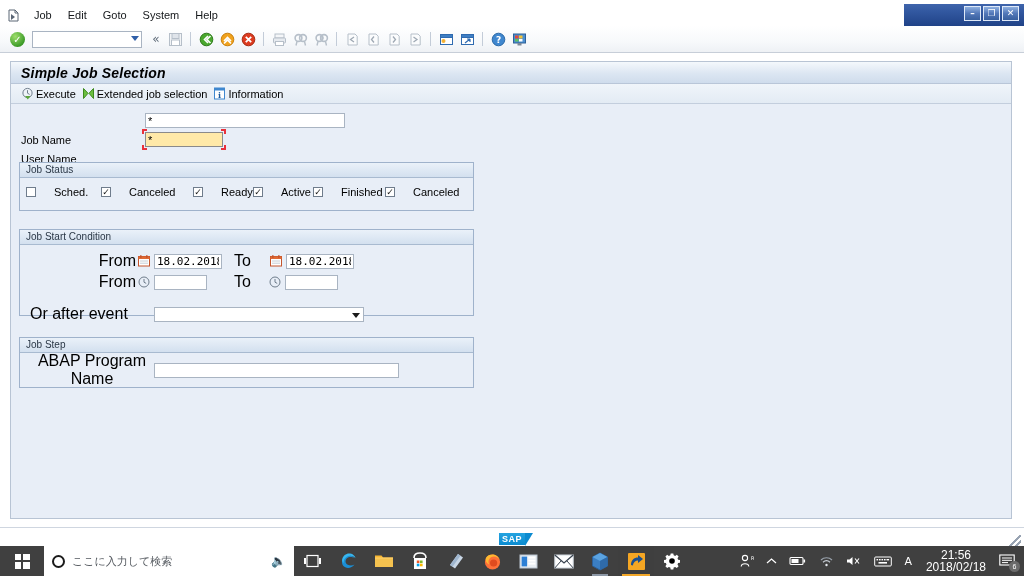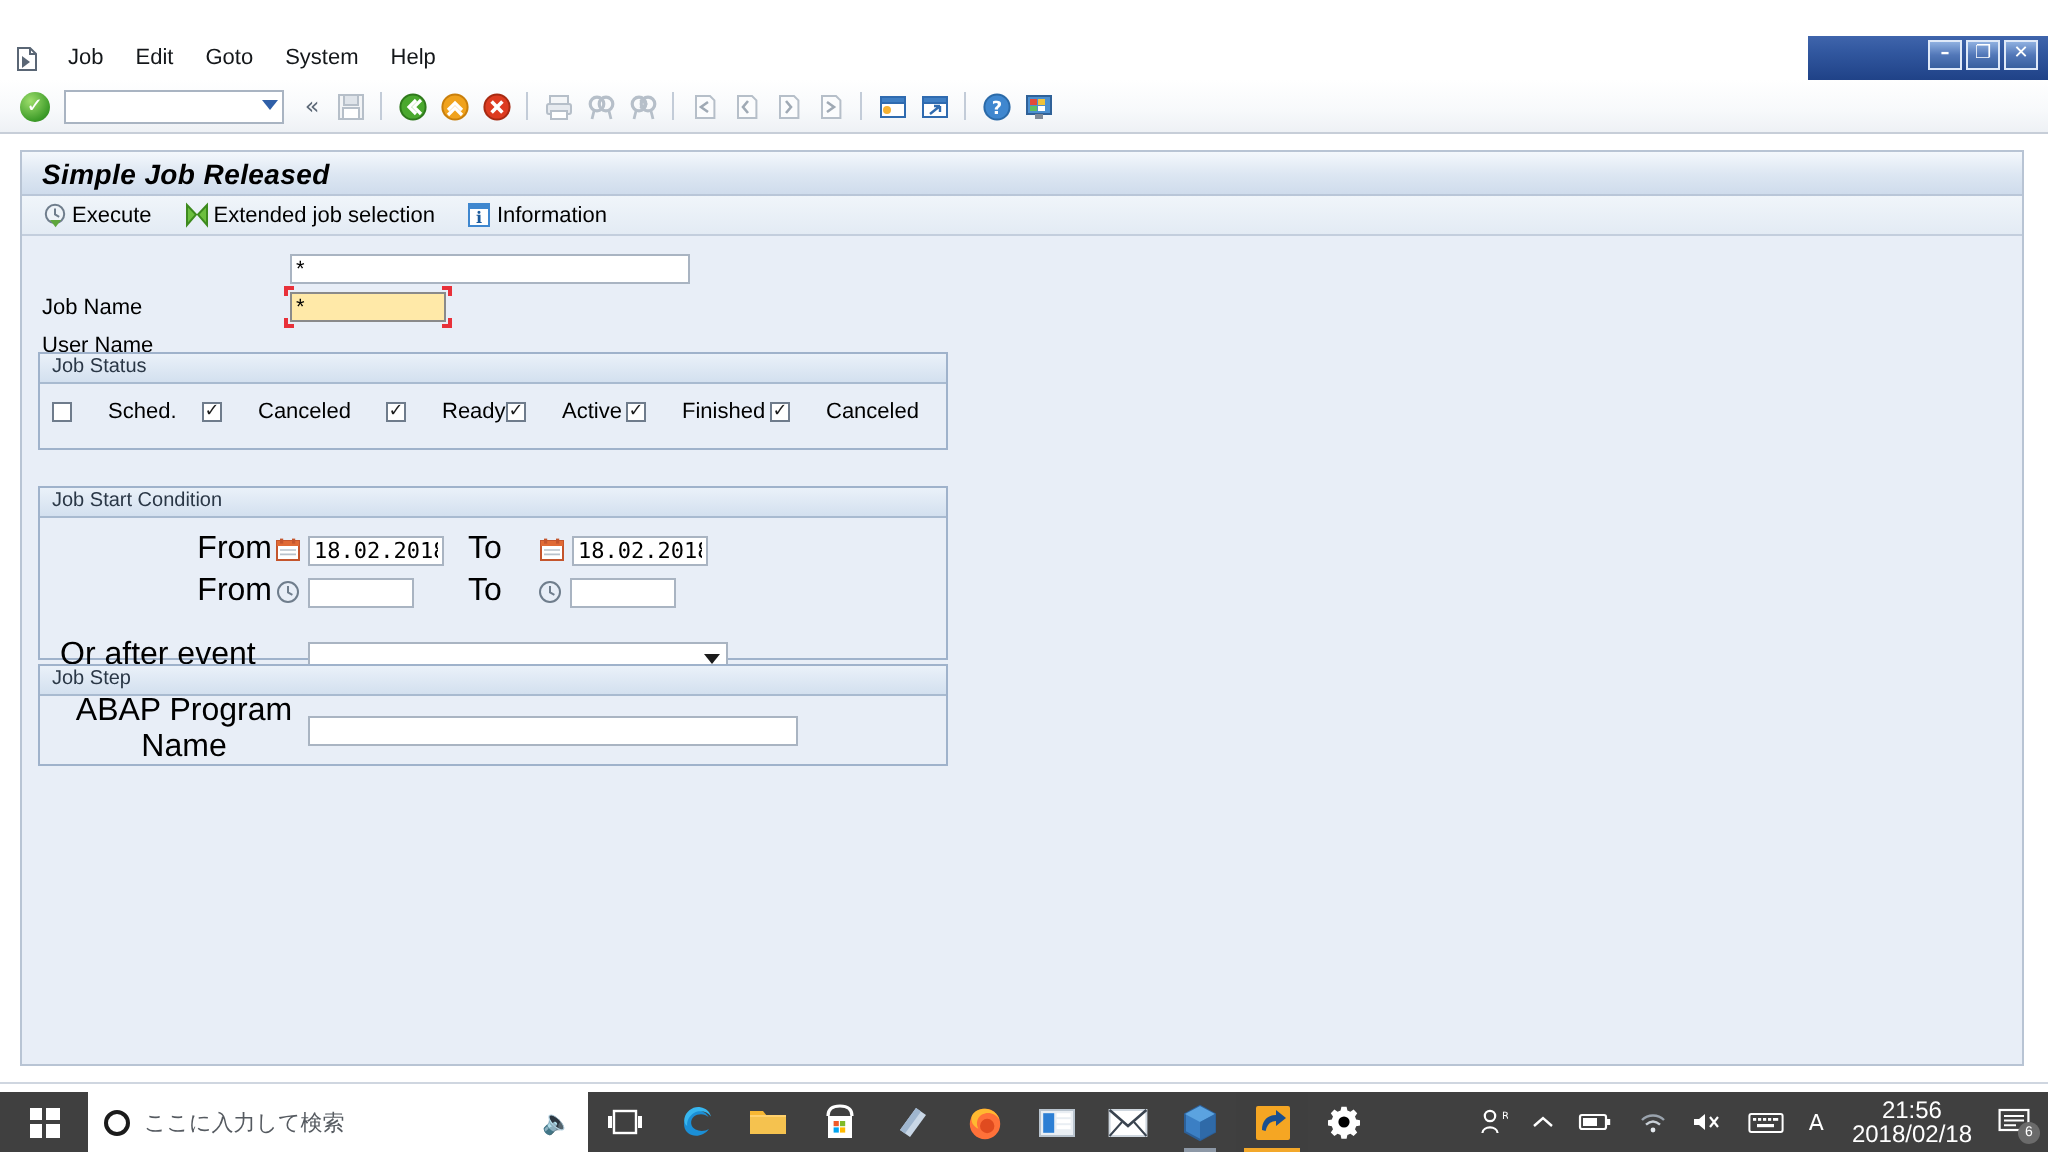--- a/index.html
+++ b/index.html
@@ -9,21 +9,21 @@
     overflow: hidden;
     font-family: "Liberation Sans", sans-serif;
     font-size: 11px;
     color: #000;
     background: #ffffff;
   }
   #app { position: relative; width: 1024px; height: 576px; }
 
   
   .sap-window {
-    position: absolute; left: 0; top: 18px; width: 1024px; height: 408px;
+    position: absolute; left: 0; top: 4px; width: 1024px; height: 408px;
     background: #ffffff;
   }
 
   
   .caption-strip {
     position: absolute; right: 0; top: 0; width: 120px; height: 22px;
     overflow: hidden;
   }
   .caption-bg {
     position: absolute; right: -10px; top: -6px; width: 140px; height: 30px;
@@ -118,21 +118,21 @@
   }
   .title-text {
     font-family: "Liberation Sans", sans-serif;
     font-style: italic; font-weight: bold; font-size: 14px; color: #000;
     letter-spacing: 0.2px;
   }
   .app-toolbar {
     height: 20px;
     background: linear-gradient(180deg,#f0f5fa 0%, #e3ebf4 100%);
     border-bottom: 1px solid #c3cedd;
-    display: flex; align-items: center; padding-left: 7px; gap: 10px; text-align: right;
+    display: flex; align-items: center; padding-left: 7px;  text-align: right;
   }
   .app-btn {
     display: flex; align-items: center; gap: 2px;
     font-size: 11px; padding: 1px 3px; cursor: default; white-space: nowrap;
   }
 
   .form-area { position: relative; padding: 8px 0 0 4px; }
 
   .field-row { display: flex; align-items: center; height: 17px; margin-bottom: 2px; }
   .field-label {
@@ -457,21 +457,21 @@
           <rect x="7" y="7" width="3.5" height="2.5" fill="#ffffff"></rect>
           <rect x="5.5" y="11" width="4" height="2.5" fill="#7d8896"></rect>
         </svg>
       </div>
     </div>
 
     <div class="client">
       <div class="screen-panel">
 
         <div class="title-bar">
-          <span class="title-text">Simple Job Released</span>
+          <span class="title-text">Simple Job Selection</span>
         </div>
 
         <div class="app-toolbar">
           <div class="app-btn">
             <span>
               <svg width="13" height="13" viewBox="0 0 13 13">
                 <circle cx="6.5" cy="6" r="4.6" fill="#eef3f8" stroke="#6f7d8c" stroke-width="1"></circle>
                 <path d="M6.5 3.2 V6.2 L8.6 7.4" stroke="#6f7d8c" stroke-width="1" fill="none"></path>
                 <path d="M4 9 L9.5 9 L6.8 12.6 z" fill="#5da63c"></path>
               </svg>
@@ -601,21 +601,21 @@
                 <span class="sub-label" style="width:128px;text-align:left;padding-left:4px">Or after event</span>
                 <span class="dd" style="width:210px">
                   <input class="inp" style="border: none; width: 192px; height: 13px;" type="text" value="">
                   <span class="dd-arrow"></span>
                 </span>
               </div>
 
             </div>
           </div>
 
-          <div class="group" style="width:455px;margin-top:2px">
+          <div class="group" style="width:455px;margin-top:21px">
             <div class="group-hdr">Job Step</div>
             <div class="group-body" style="height:34px;padding-top:8px">
               <div class="sub-row">
                 <span class="sub-label" style="width:128px;text-align:center;padding-left:4px">ABAP Program Name</span>
                 <input class="inp" style="width: 245px;" type="text" value="">
               </div>
             </div>
           </div>
 
         </div>

